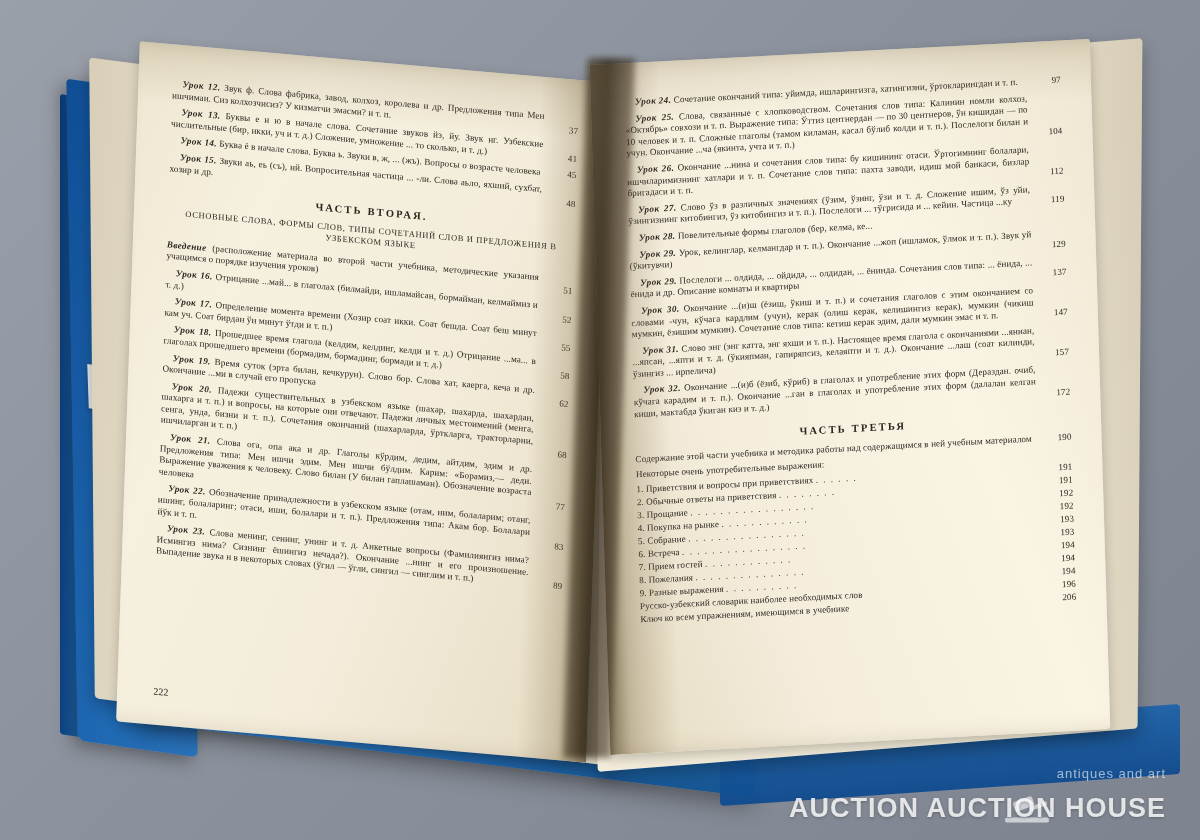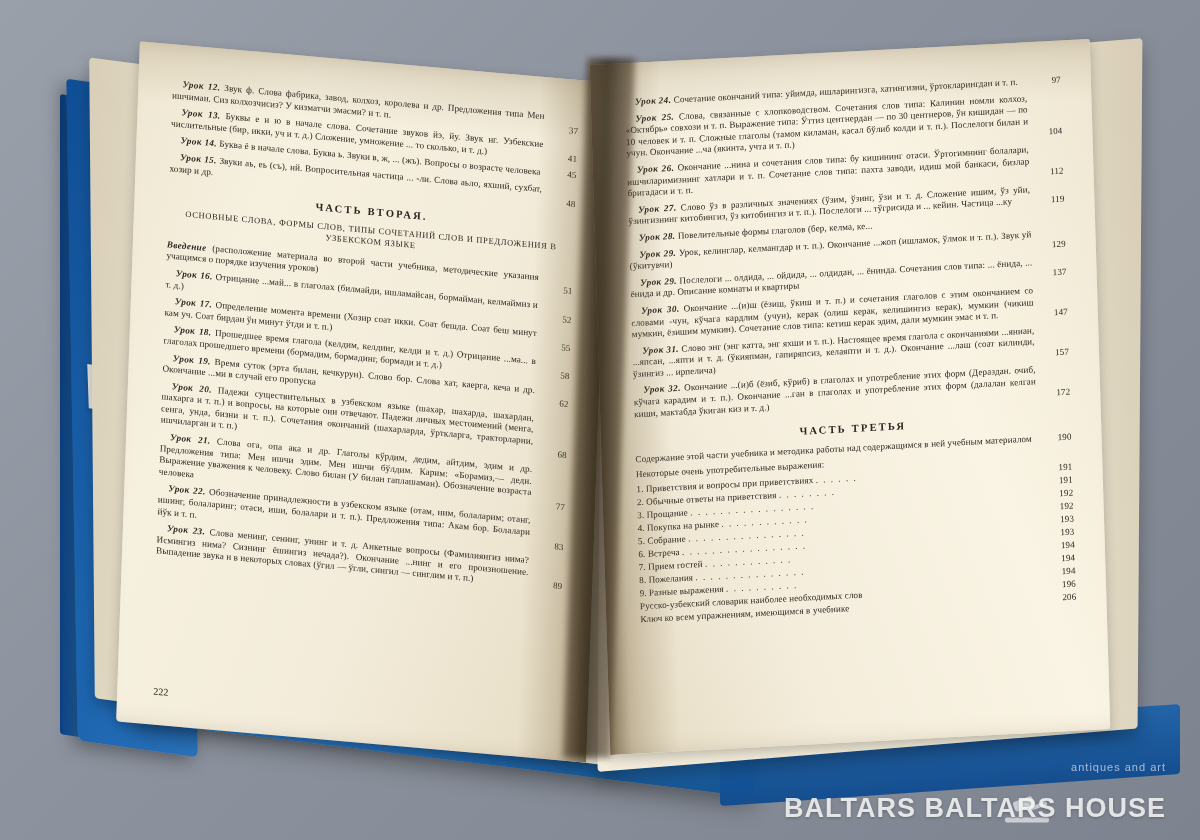--- a/index.html
+++ b/index.html
@@ -244,24 +244,24 @@
   #watermark {
     position: absolute;
     right: 34px;
     bottom: 16px;
     text-align: right;
     color: rgba(255,255,255,0.82);
     font-family: "Liberation Sans", sans-serif;
     pointer-events: none;
   }
   #watermark .wm-top {
-    font-size: 11px;
+    font-size: 13px;
     letter-spacing: 1px;
     color: rgba(255,255,255,0.6);
-    margin-bottom: 20px;
+    margin-bottom: 12px;
   }
   #watermark .wm-main {
     font-size: 27px;
     font-weight: bold;
     letter-spacing: 1px;
     text-shadow: 0 1px 3px rgba(0,0,0,0.25);
   }
   #wm-logo {
     position: absolute;
     right: 146px;
@@ -525,16 +525,16 @@
   <svg id="wm-logo" viewBox="0 0 64 40">
     <g fill="rgba(255,255,255,0.8)">
       <rect x="6" y="30" width="52" height="6" rx="2"></rect>
       <rect x="16" y="8" width="24" height="12" rx="3" transform="rotate(-20 28 14)"></rect>
       <rect x="34" y="14" width="22" height="5" rx="2" transform="rotate(-20 45 16)"></rect>
     </g>
   </svg>
 
   <div id="watermark">
     <div class="wm-top">antiques and art</div>
-    <div class="wm-main">BALTARS BALTARS HOUSE</div>
+    <div class="wm-main">AUCTION AUCTION HOUSE</div>
   </div>
 
 </div>
 
 </body></html>

